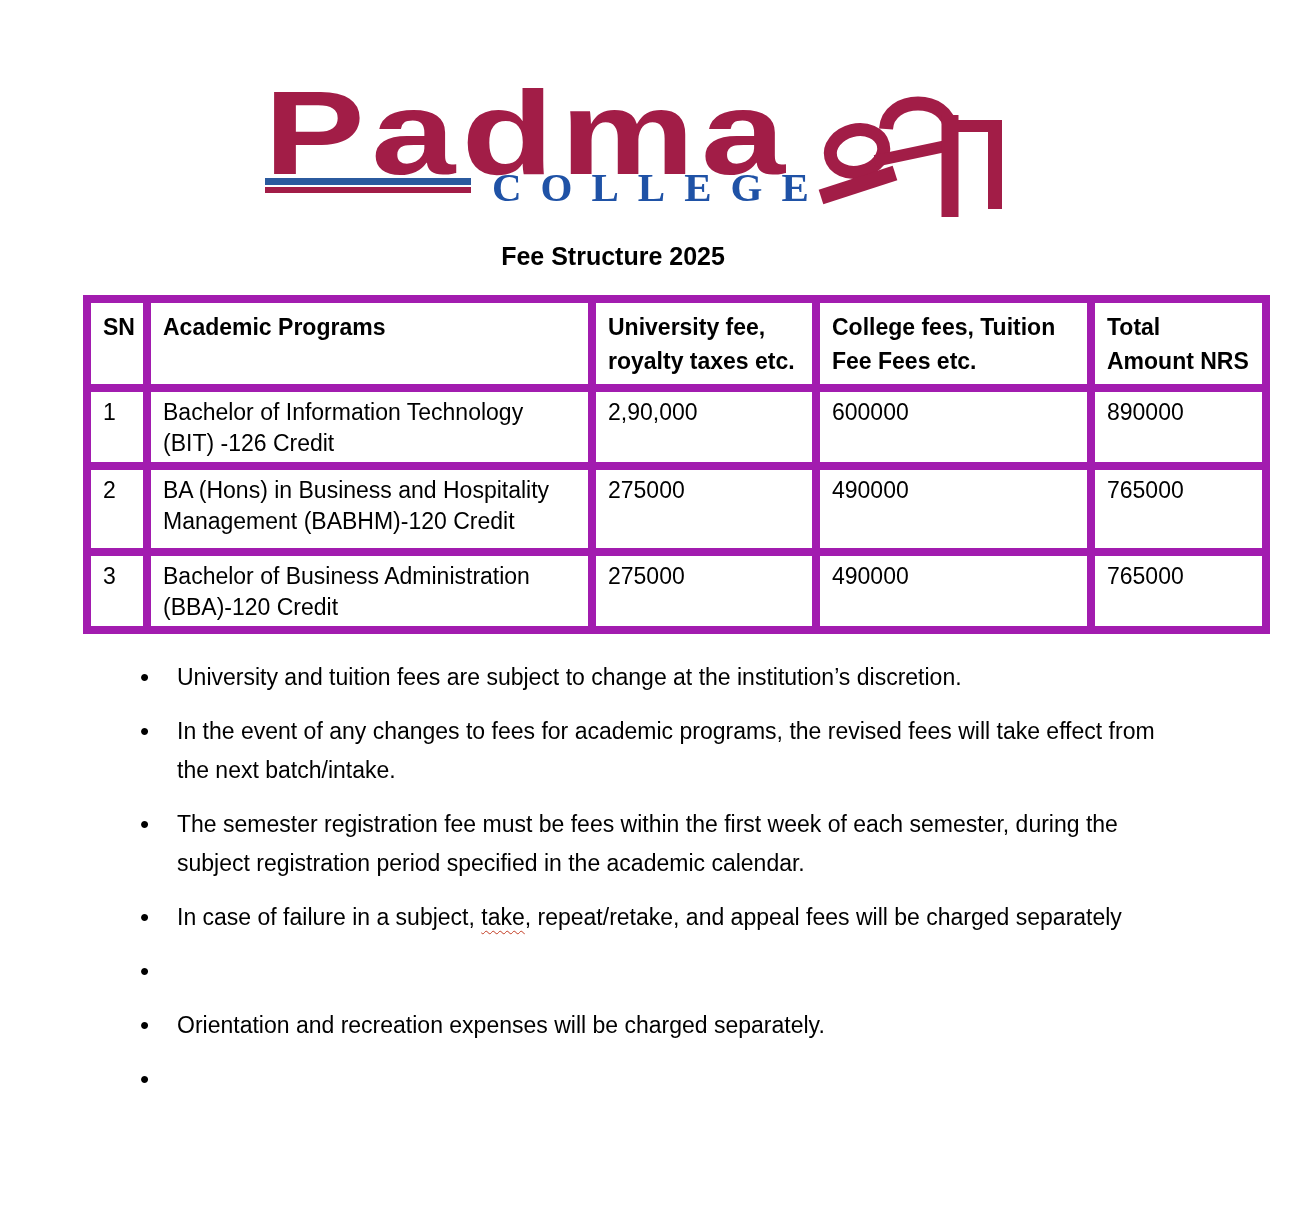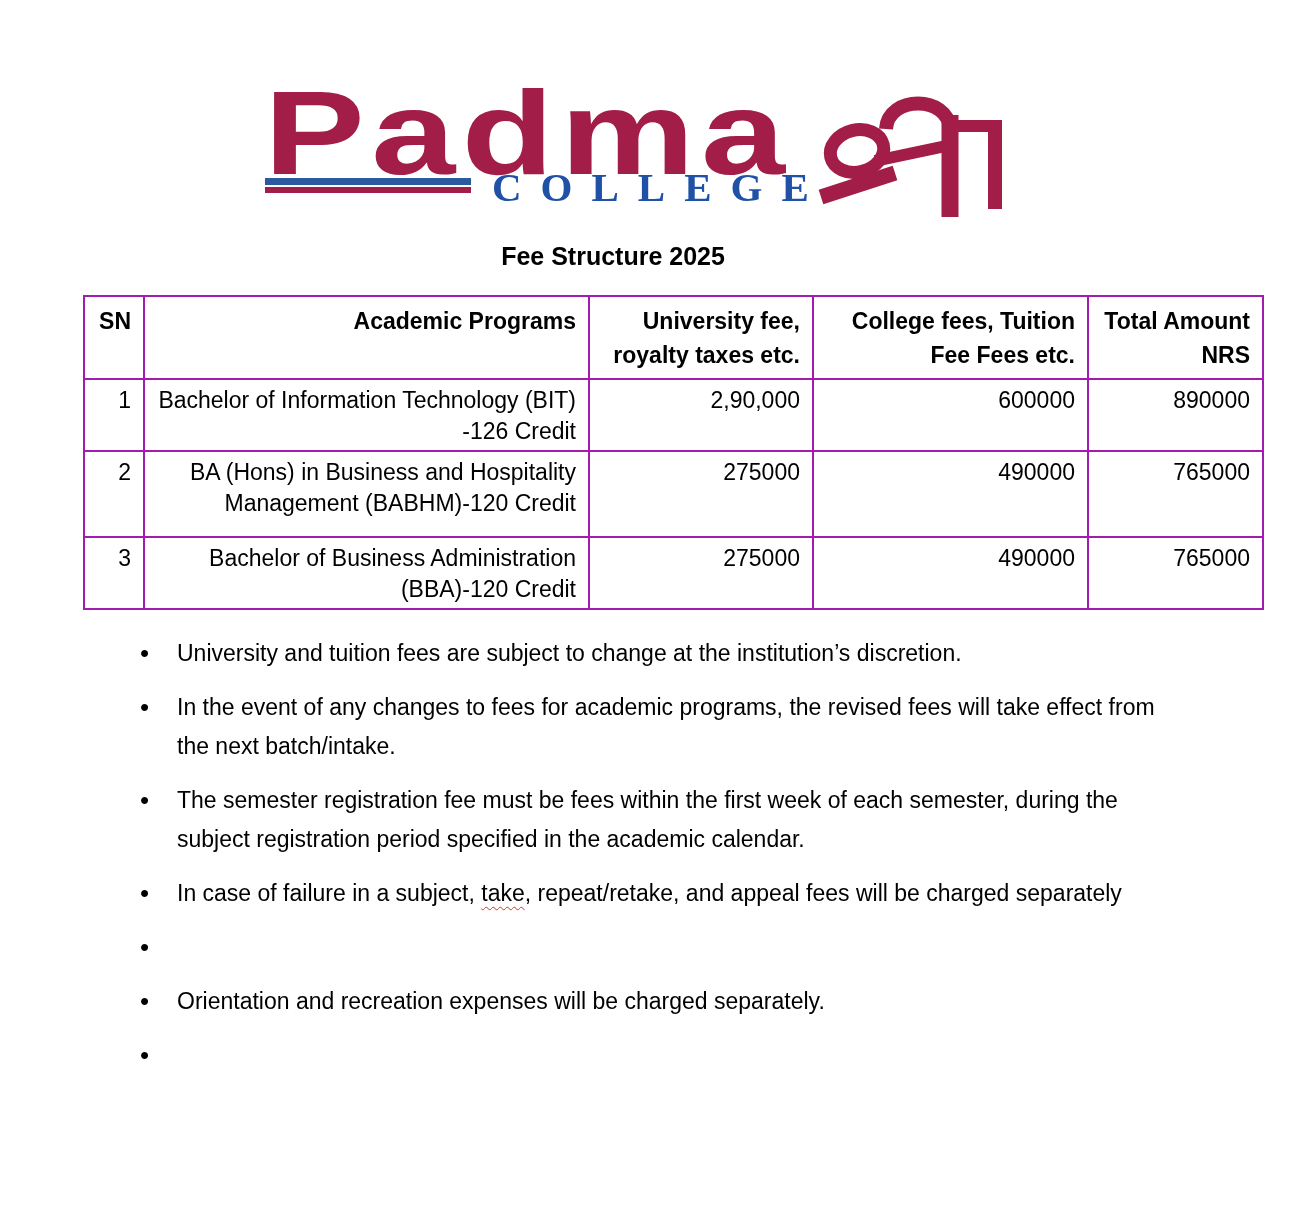--- a/index.html
+++ b/index.html
@@ -43,23 +43,23 @@
   }
 
   
   table.fee-table {
     border-collapse: collapse;
     margin: 24px 0 0 83px;
     width: 1179px;
     table-layout: fixed;
   }
   .fee-table th, .fee-table td {
-    border: 2px solid #a21caf;
+    border: 8px solid #a21caf;
     vertical-align: top;
-    text-align: right;
+    text-align: left;
     font-size: 23px;
   }
   .fee-table th { font-weight: bold; line-height: 34px; padding: 7px 12px 6px; }
   .fee-table td { font-weight: normal; line-height: 31px; padding: 5px 12px 3px; }
   .col-sn { width: 60px; }
   .col-program { width: 445px; }
   .col-university { width: 224px; }
   .col-college { width: 275px; }
   .col-total { width: 175px; }
   tr.row-tall { height: 86px; }

